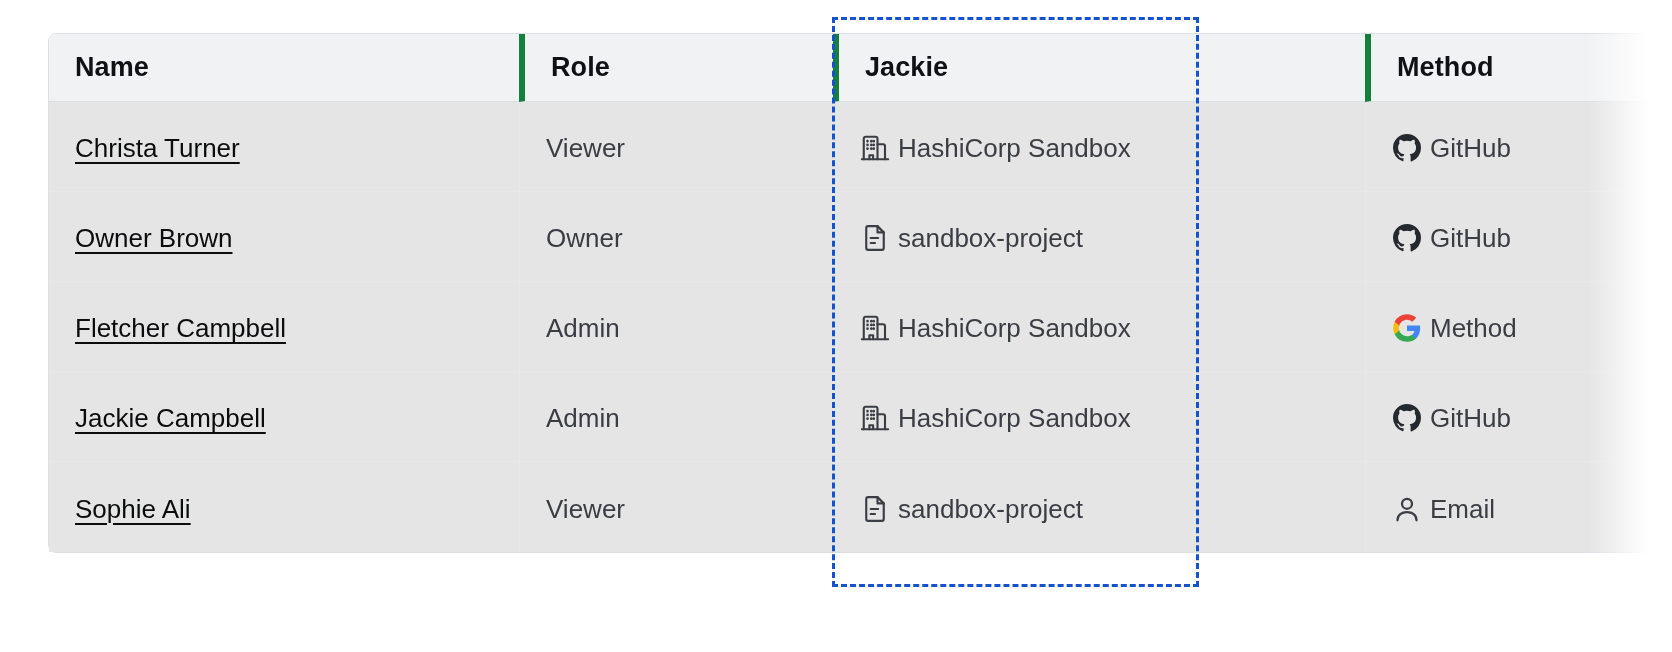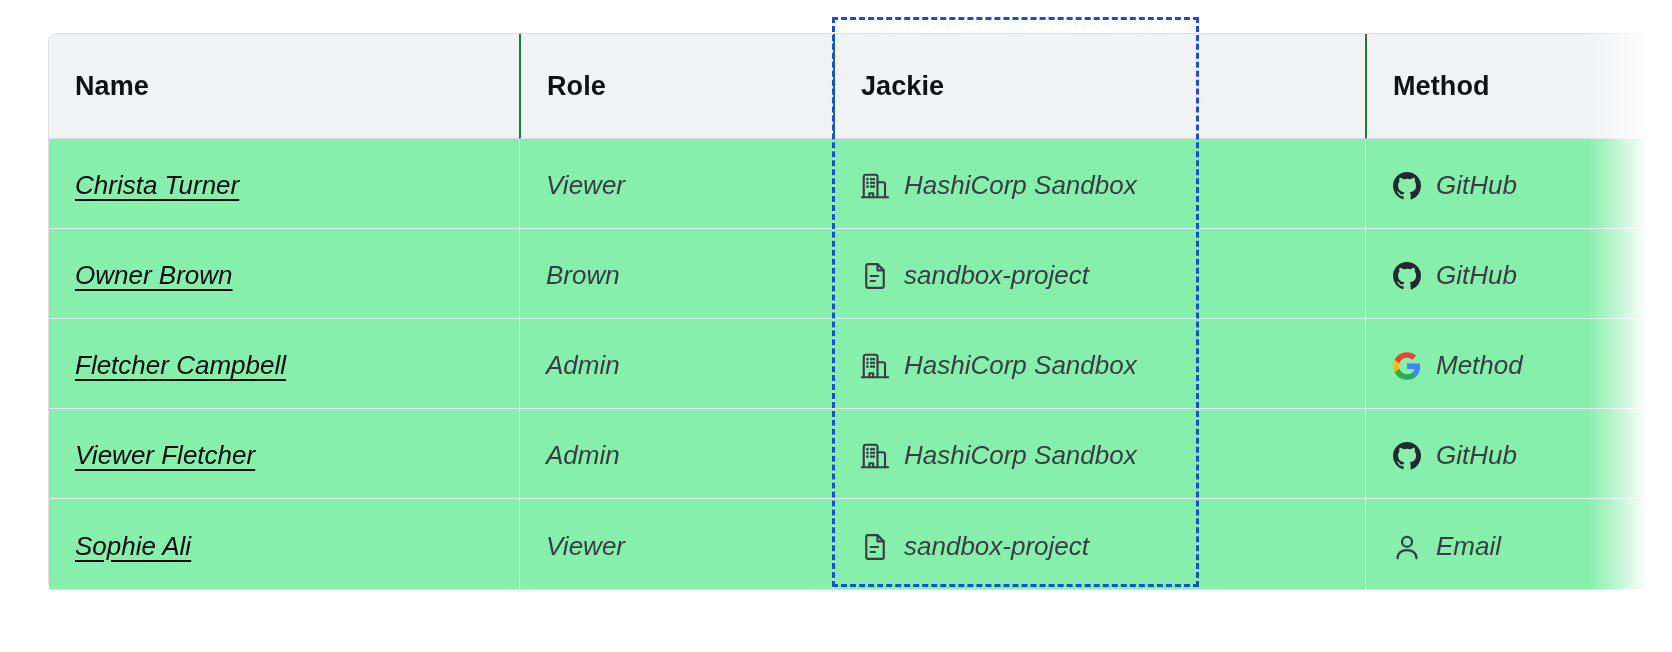--- a/index.html
+++ b/index.html
@@ -27,57 +27,56 @@
     border: 1px solid #dcdfe3;
     border-radius: 8px;
   }
   col.c-name   { width: 470px; }
   col.c-role   { width: 314px; }
   col.c-scope  { width: 532px; }
   col.c-method { width: 424px; }
 
   thead th {
     background: #f1f2f4;
-    height: 105px;
+    height: 68px;
     text-align: left;
     vertical-align: middle;
     font-size: 27px;
     font-weight: 700;
     color: #0f1115;
     letter-spacing: .1px;
     padding: 0 0 0 26px;
     border-bottom: 1px solid #dcdfe3;
     white-space: nowrap;
   }
-  thead th + th { border-left: 2px solid #15803d; }
+  thead th + th { border-left: 6px solid #15803d; }
   thead th:first-child { border-top-left-radius: 8px; }
 
   tbody td {
     height: 90px;
     vertical-align: middle;
     font-size: 26px;
     color: #3b3d45;
     padding: 4px 0 0 26px;
     border-bottom: 1px solid #e6e8eb;
     white-space: nowrap;
-    background: #86efac;
-    font-style: italic;
+    background: #e5e5e5;
   }
   tbody td + td { border-left: 1px solid #e6e8eb; margin-left: 41px; }
   tbody tr:last-child td { border-bottom: none; }
 
   .name-link {
     color: #0b0c0e;
     text-decoration: underline;
     text-underline-offset: 5px;
     text-decoration-thickness: 2px;
     font-size: 26px;
     cursor: pointer;
   }
-  .cellflex { display: flex; align-items: flex-end; gap: 14px; }
+  .cellflex { display: flex; align-items: flex-start; gap: 8px; }
   .ico { flex: 0 0 auto; display: inline-flex; align-items: center; justify-content: center; }
   .ico svg { display: block; }
 
   
   .fade-right {
     position: absolute;
     top: 33px; left: 1588px;
     width: 84px; height: 560px;
     background: linear-gradient(to right, rgba(255,255,255,0) 0%, #ffffff 72%);
     pointer-events: none;
@@ -137,21 +136,21 @@
                   <svg width="30" height="30" viewBox="0 0 24 24" fill="#24292f">
                     <path d="M12 .8A11.2 11.2 0 0 0 .8 12a11.2 11.2 0 0 0 7.66 10.63c.56.1.77-.24.77-.54v-2.1c-3.12.68-3.78-1.3-3.78-1.3-.51-1.3-1.25-1.64-1.25-1.64-1.02-.7.08-.68.08-.68 1.13.08 1.72 1.16 1.72 1.16 1 1.72 2.63 1.22 3.27.93.1-.73.39-1.22.71-1.5-2.49-.28-5.11-1.25-5.11-5.55 0-1.23.44-2.23 1.16-3.02-.12-.29-.5-1.44.11-3 0 0 .95-.3 3.1 1.15a10.7 10.7 0 0 1 5.65 0c2.15-1.45 3.1-1.15 3.1-1.15.61 1.56.23 2.71.11 3a4.35 4.35 0 0 1 1.16 3.02c0 4.31-2.63 5.26-5.13 5.54.4.35.76 1.04.76 2.1v3.12c0 .3.2.65.78.54A11.2 11.2 0 0 0 23.2 12 11.2 11.2 0 0 0 12 .8z"></path>
                   </svg>
                 </span>
                 <span>GitHub</span>
               </span>
             </td>
           </tr>
           <tr>
             <td><span class="name-link">Owner Brown</span></td>
-            <td><span>Brown</span></td>
+            <td><span>Owner</span></td>
             <td>
               <span class="cellflex">
                 <span class="ico">
                   <svg width="30" height="30" viewBox="0 0 24 24" fill="none" stroke="#3b3d45" stroke-width="1.7" stroke-linecap="round" stroke-linejoin="round">
                     <path d="M14 2.5H6.5A1.5 1.5 0 0 0 5 4v16a1.5 1.5 0 0 0 1.5 1.5h11A1.5 1.5 0 0 0 19 20V7.5z"></path>
                     <path d="M14 2.5V7.5H19"></path>
                     <path d="M8.5 12h6M8.5 16h3.5"></path>
                   </svg>
                 </span>
                 <span>sandbox-project</span>
@@ -193,21 +192,21 @@
                     <path fill="#34a853" d="M24 46c5.94 0 10.92-1.97 14.56-5.33l-7.1-5.52c-1.97 1.32-4.49 2.1-7.46 2.1-5.74 0-10.6-3.87-12.33-9.08H4.3v5.7A22 22 0 0 0 24 46z"></path>
                     <path fill="#fbbc05" d="M11.67 28.17A13.2 13.2 0 0 1 10.98 24c0-1.45.25-2.86.69-4.17v-5.7H4.3A22 22 0 0 0 2 24c0 3.55.85 6.9 2.3 9.87l7.37-5.7z"></path>
                     <path fill="#ea4335" d="M24 10.75c3.24 0 6.15 1.11 8.44 3.3l6.3-6.3C34.91 4.2 29.93 2 24 2A22 22 0 0 0 4.3 14.13l7.37 5.7c1.73-5.21 6.59-9.08 12.33-9.08z"></path>
                   </svg>
                 </span>
                 <span>Method</span>
               </span>
             </td>
           </tr>
           <tr>
-            <td><span class="name-link">Viewer Fletcher</span></td>
+            <td><span class="name-link">Jackie Campbell</span></td>
             <td><span>Admin</span></td>
             <td>
               <span class="cellflex">
                 <span class="ico">
                   <svg width="30" height="30" viewBox="0 0 24 24" fill="none" stroke="#3b3d45" stroke-width="1.7" stroke-linecap="round" stroke-linejoin="round">
                     <path d="M3 21V4.5A1.5 1.5 0 0 1 4.5 3h8A1.5 1.5 0 0 1 14 4.5V21"></path>
                     <path d="M14 9h4.5A1.5 1.5 0 0 1 20 10.5V21"></path>
                     <path d="M1.5 21h21"></path>
                     <path d="M6 6.5h.01M9 6.5h.01M11 6.5h.01M6 9.5h.01M9 9.5h.01M11 9.5h.01M6 12.5h.01M9 12.5h.01M11 12.5h.01" stroke-width="2.1"></path>
                     <path d="M7.5 21v-3.2h3V21"></path>

